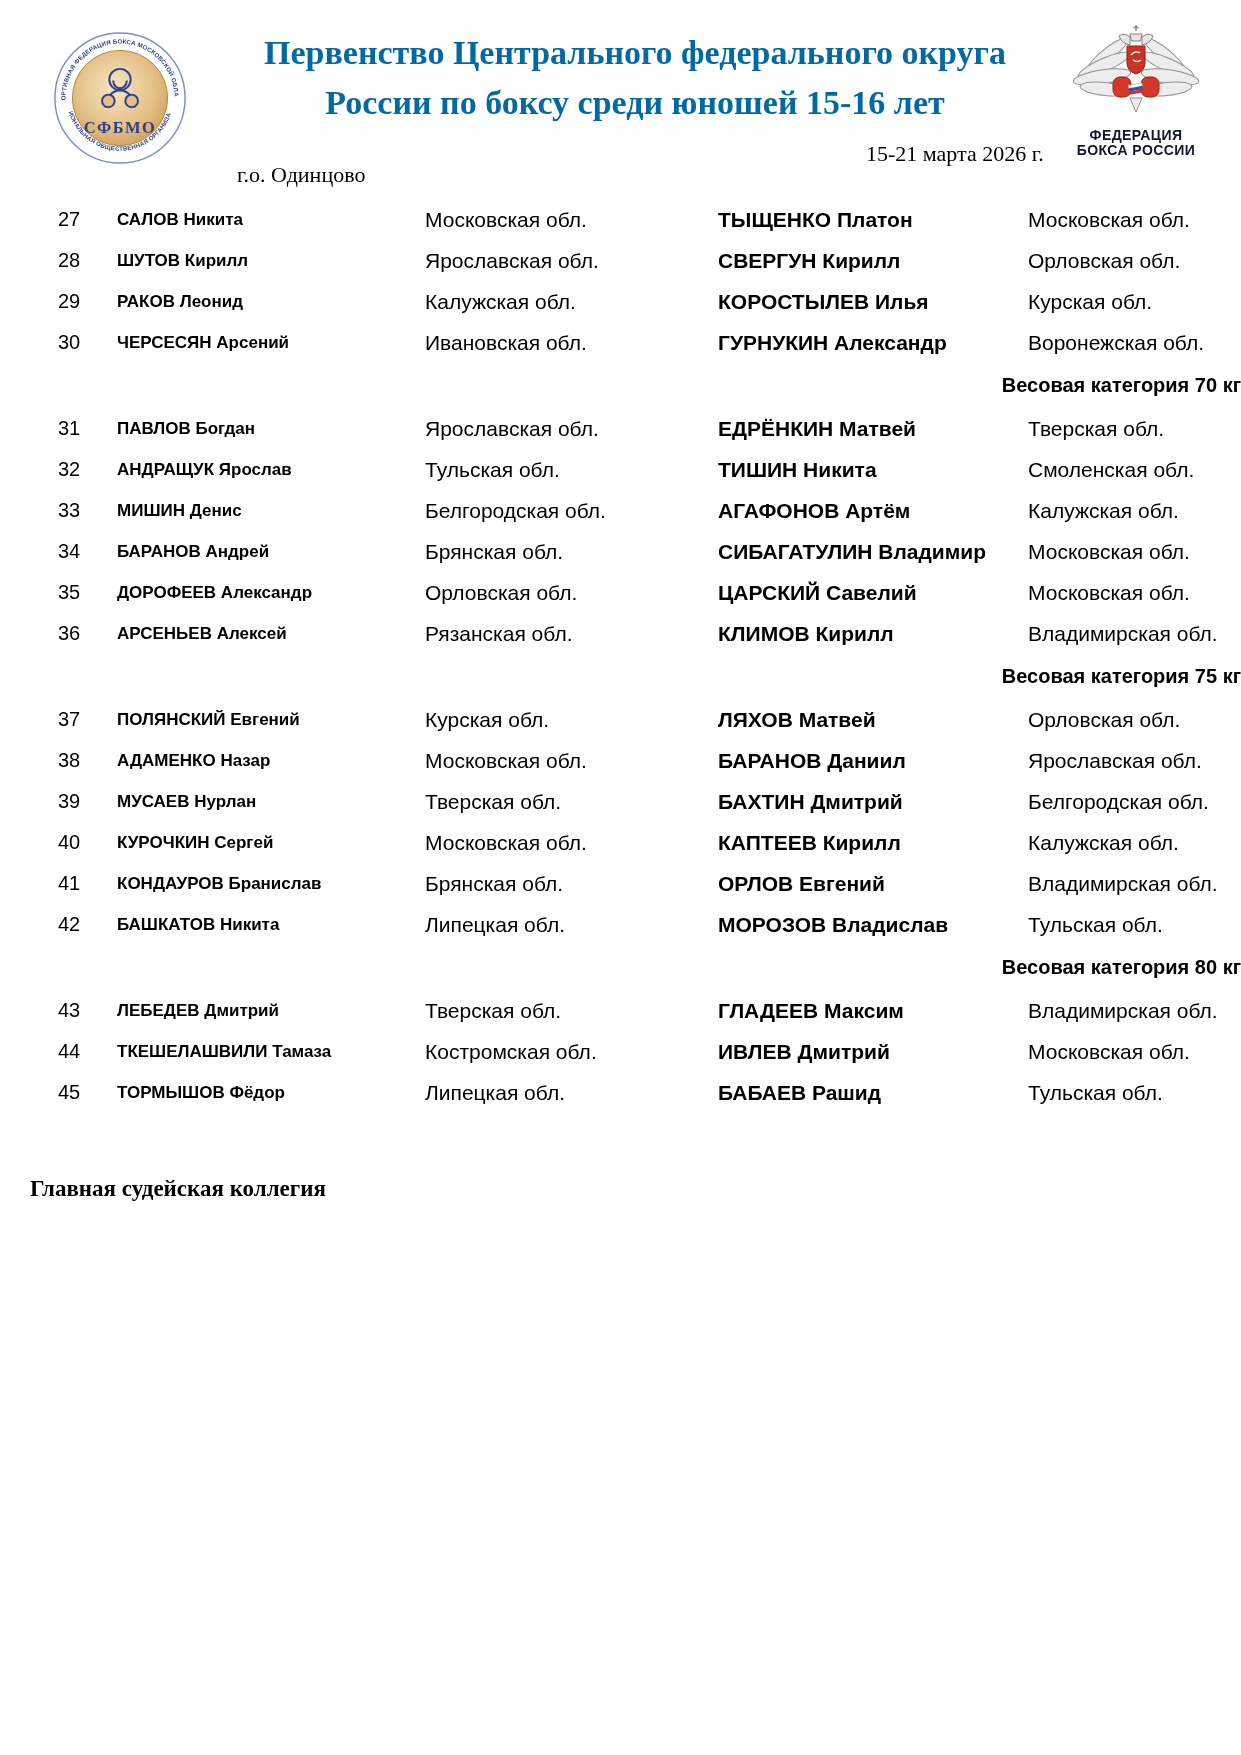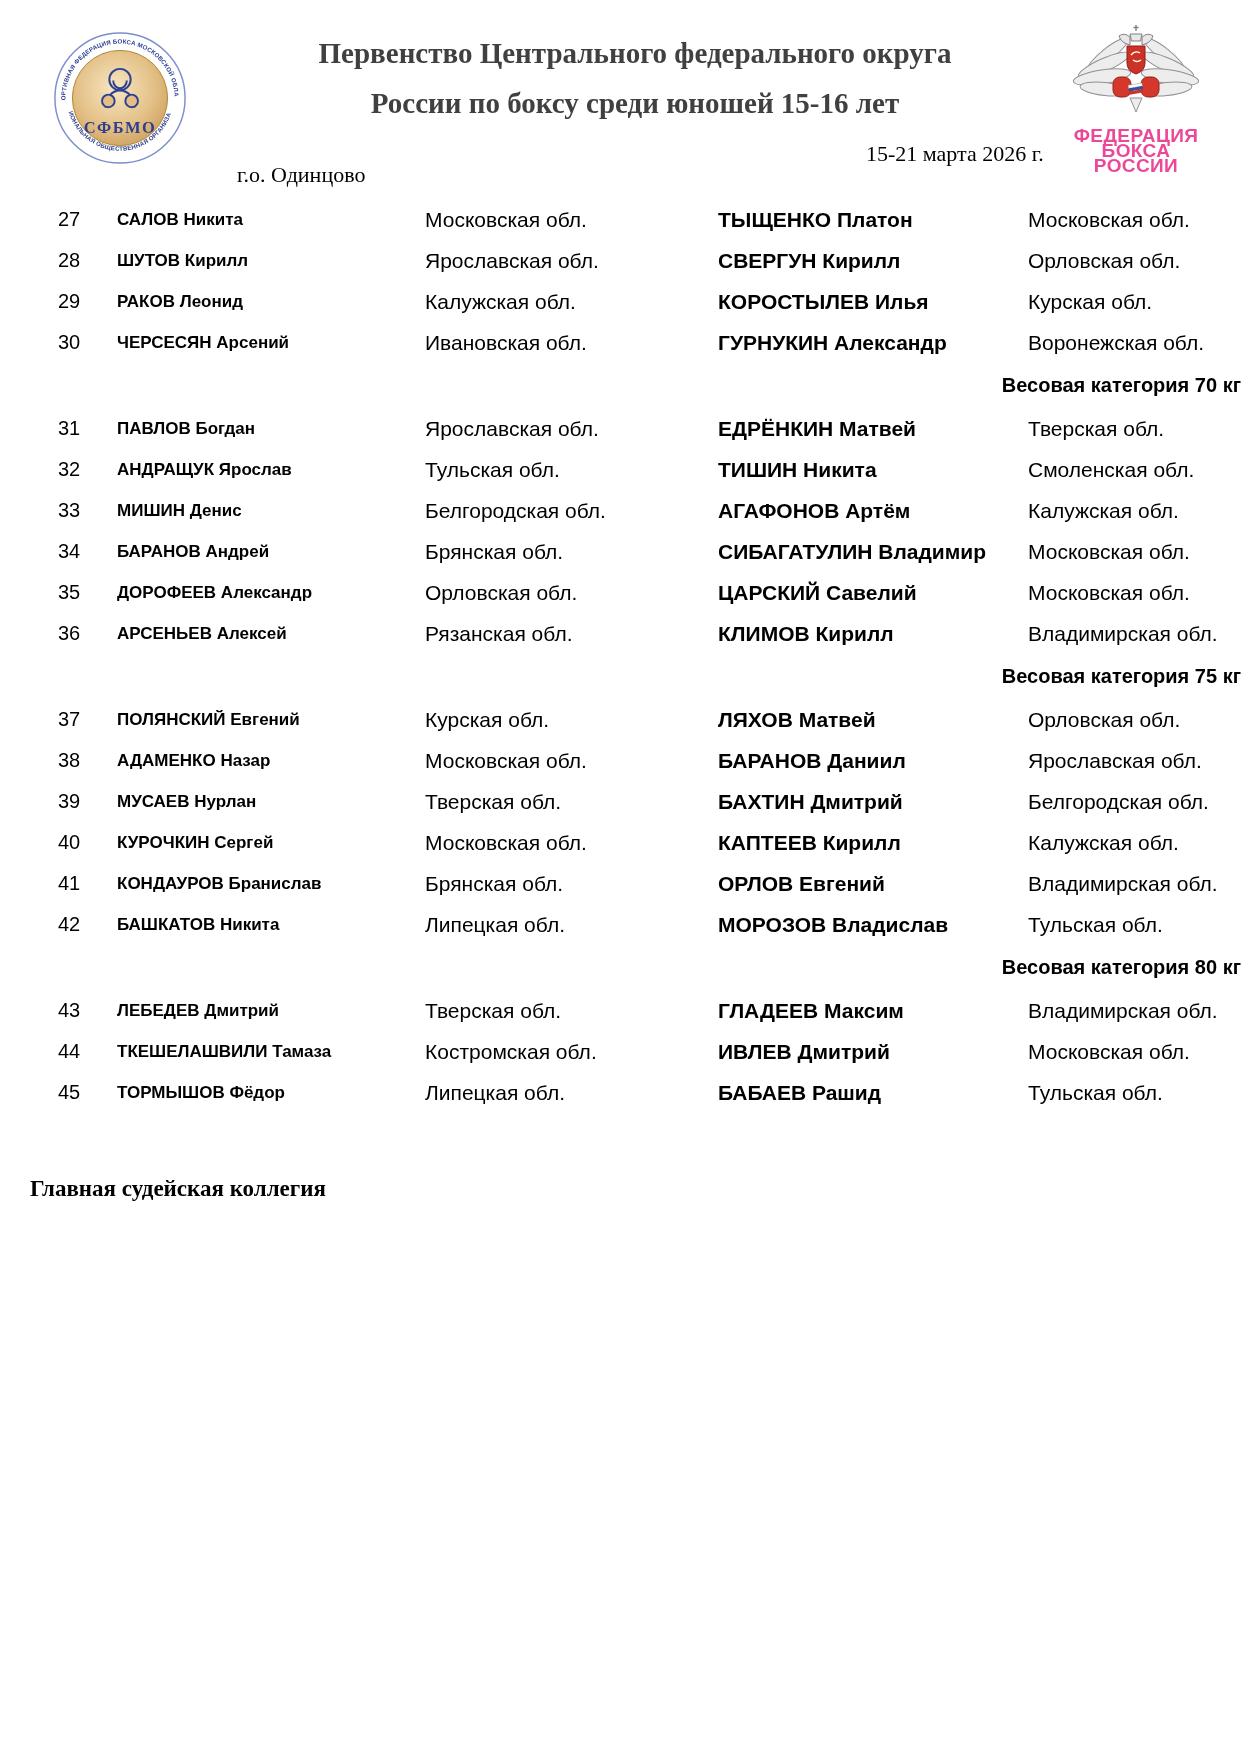--- a/index.html
+++ b/index.html
@@ -1,33 +1,33 @@
 <!DOCTYPE html>
 <html><head>
 <meta charset="utf-8">
 <style>
   * { margin:0; padding:0; box-sizing:border-box; }
   html,body { width:1241px; height:1755px; }
   body { position:relative; background:#ffffff; font-family:"Liberation Sans", sans-serif; color:#000; overflow:hidden; }
 
   
   .title { position:absolute; left:30px; top:28px; width:1210px; text-align:center;
-           font-family:"Liberation Serif", serif; font-weight:bold; font-size:29px; line-height:50px; color:#404040; }
+           font-family:"Liberation Serif", serif; font-weight:bold; font-size:34px; line-height:50px; color:#0369a1; }
   .subline { position:absolute; top:142px; font-family:"Liberation Serif", serif; font-size:22px; line-height:24px; }
   .subline.location { left:237px;margin-top:21px; }
   .subline.dates { left:866px; }
 
   .logo-left { position:absolute; left:52px; top:30px; width:136px; height:136px; }
   .ring-text { font-family:"Liberation Sans", sans-serif; font-size:6.3px; font-weight:bold; letter-spacing:0.2px; fill:#2e3f8f; }
   .sfbmo-text { font-family:"Liberation Serif", serif; font-size:17px; font-weight:bold; letter-spacing:1.5px; fill:#2e3f8f; }
 
   .emblem-wrap { position:absolute; left:1068px; top:22px; width:136px; }
   .emblem-wrap svg { display:block; width:136px; height:104px; }
-  .emblem-caption { margin-top:2px; text-align:center; font-size:19px; line-height:15px;
-                    font-weight:bold; letter-spacing:0.4px; color:#ec4899; }
+  .emblem-caption { margin-top:2px; text-align:center; font-size:14px; line-height:15px;
+                    font-weight:bold; letter-spacing:0.4px; color:#0f172a; }
 
   
   .rows { position:absolute; left:0; top:199px; width:1241px; }
   .row { position:relative; height:41px; }
   .row.category { margin:2px 0; padding-left:58px; text-align:right;
                   font-weight:bold; font-size:20px; line-height:41px; }
   .cell { position:absolute; top:0; line-height:41px; white-space:nowrap; }
   .cell.num     { left:58px;   font-size:20px; }
   .cell.name1   { left:117px;  font-size:17px; font-weight:bold; }
   .cell.region1 { left:425px;  font-size:21px; }

